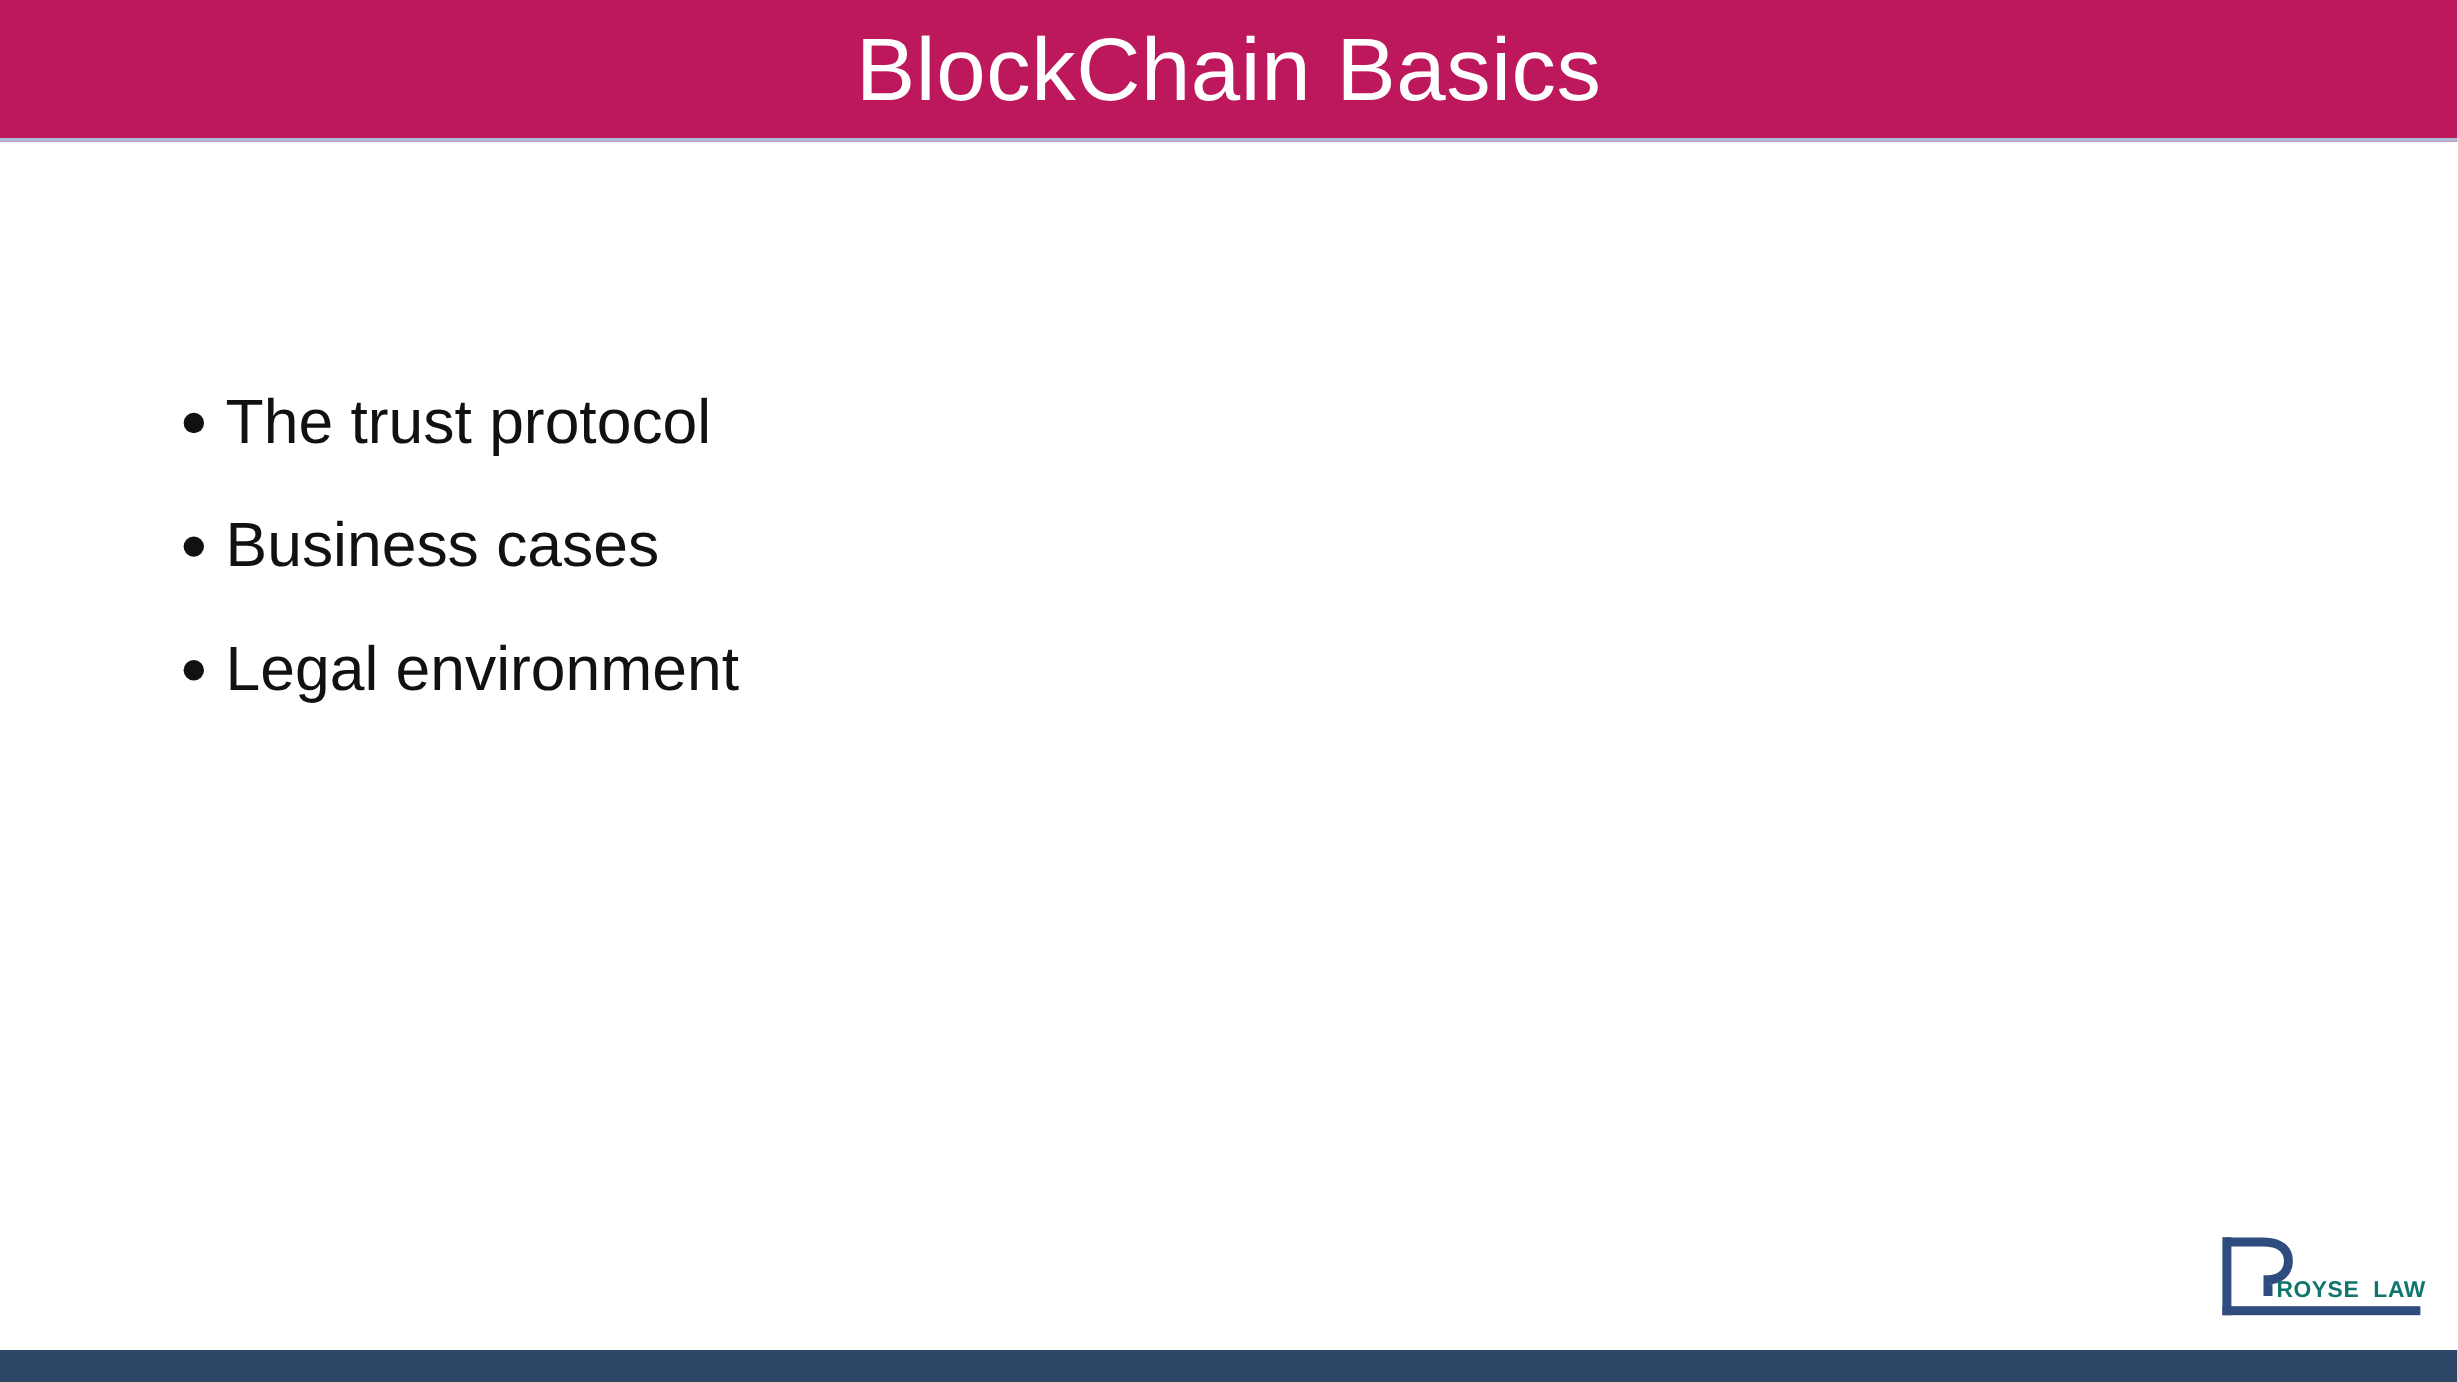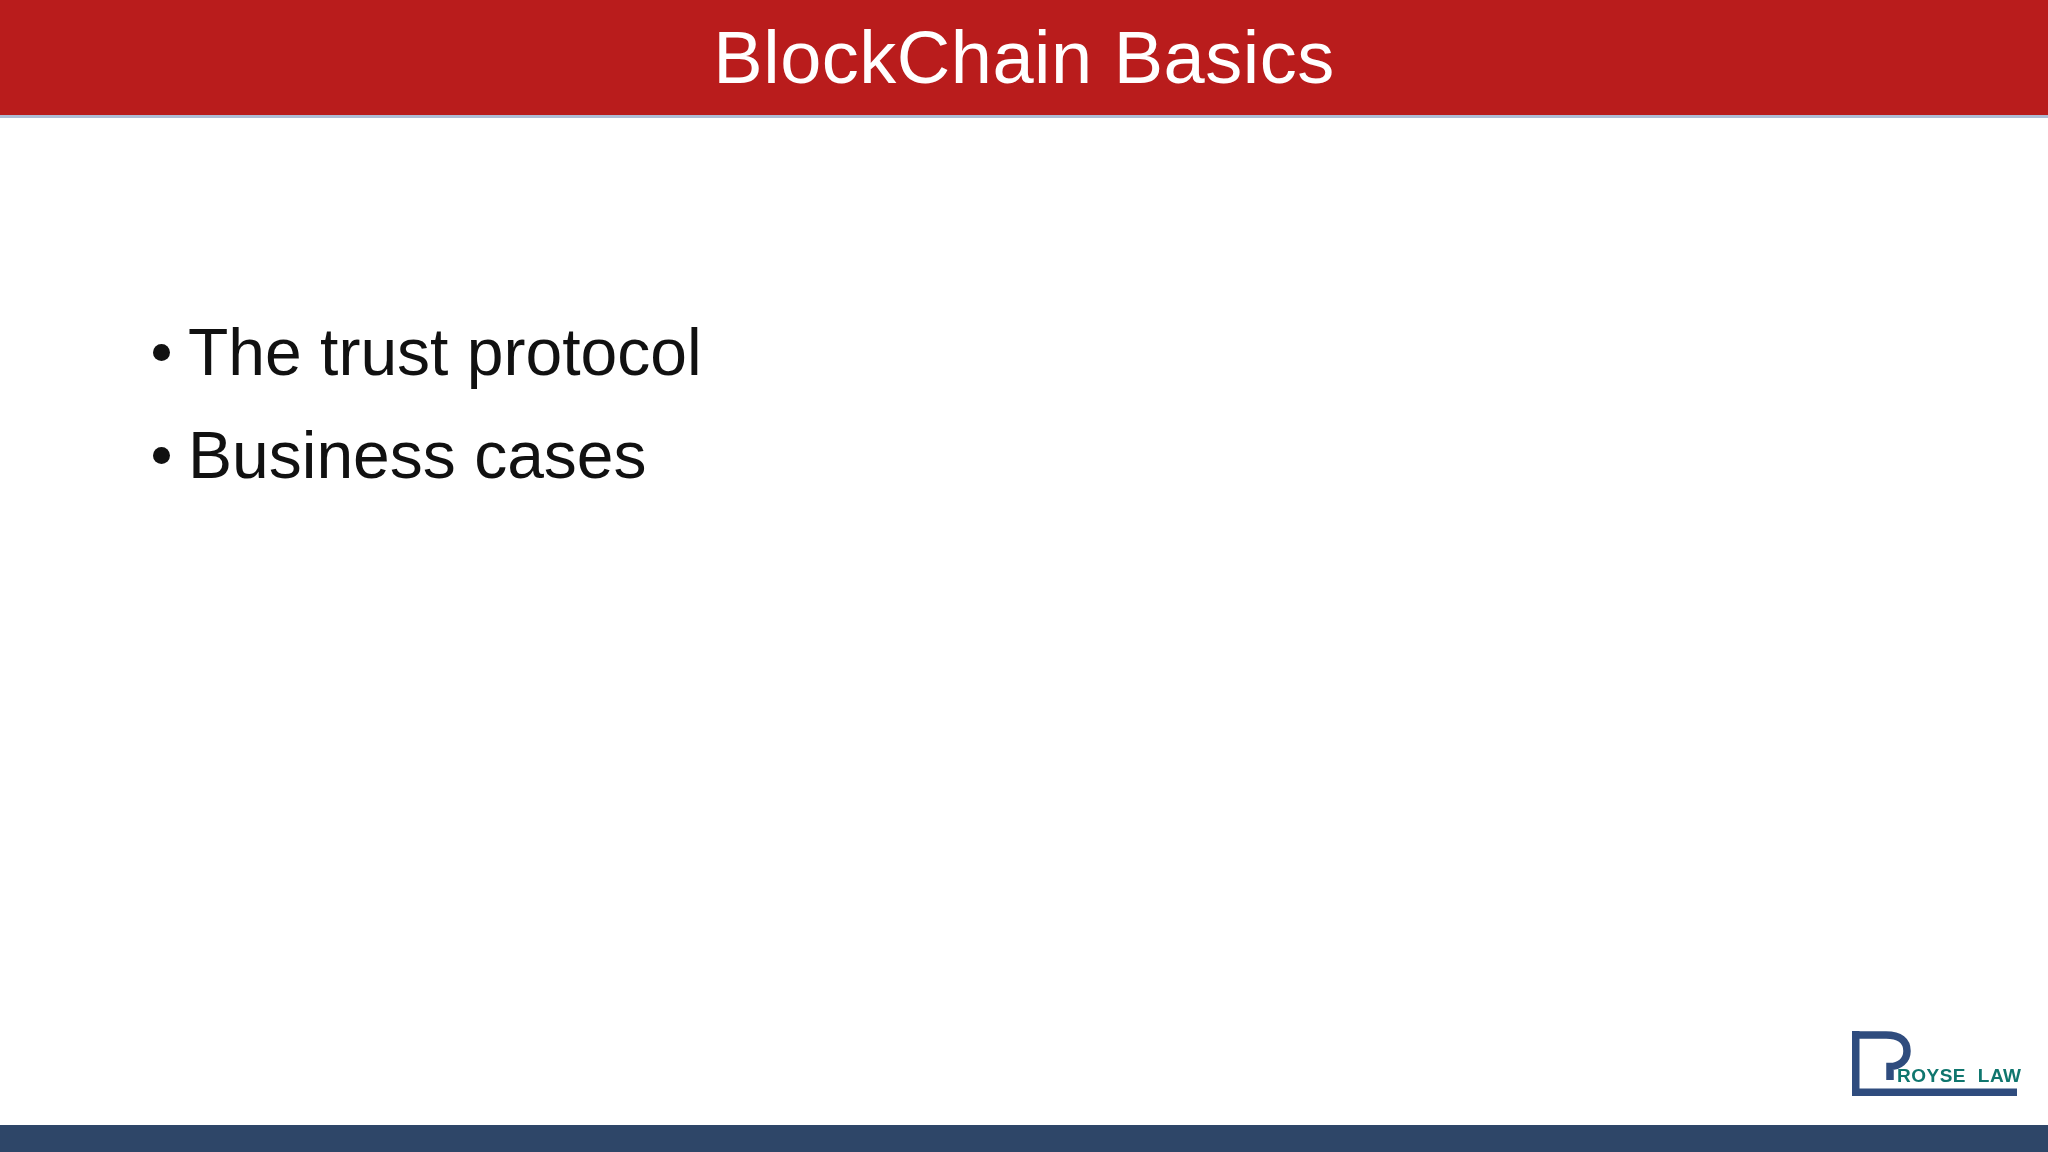--- a/index.html
+++ b/index.html
@@ -13,21 +13,21 @@
     height: 1152px;
     background: #ffffff;
     overflow: hidden;
     font-family: "Liberation Sans", sans-serif;
   }
   
   .title-bar {
     position: absolute;
     top: 0; left: 0; right: 0;
     height: 115px;
-    background: #b91c1c;
+    background: #be185d;
     border-bottom: 3px solid #aebcd4;
     display: flex;
     align-items: center;
     justify-content: center;
   }
   .slide-title {
     color: #ffffff;
     font-size: 74px;
     font-weight: 300;
     letter-spacing: 0.5px;
@@ -38,21 +38,21 @@
     position: absolute;
     top: 301px;
     left: 153px;
     margin: 0;
     padding: 0;
     list-style: none;
   }
   .bullet-item {
     position: relative;
     padding-left: 35px;
-    font-size: 66px;
+    font-size: 52px;
     line-height: 103px;
     color: #111111;
     white-space: nowrap;
   }
   .bullet-item .bullet-dot {
     position: absolute;
     left: 0;
     top: 43px;
     width: 17px;
     height: 17px;
@@ -103,20 +103,24 @@
 
   <ul class="bullet-list">
     <li class="bullet-item">
       <span class="bullet-dot"></span>
       <span>The trust protocol</span>
     </li>
     <li class="bullet-item">
       <span class="bullet-dot"></span>
       <span>Business cases</span>
     </li>
+    <li class="bullet-item">
+      <span class="bullet-dot"></span>
+      <span>Legal environment</span>
+    </li>
   </ul>
 
   <div class="logo">
     <svg viewBox="0 0 170 72" xmlns="http://www.w3.org/2000/svg" aria-hidden="true">
 
       <rect x="2" y="1" width="7.5" height="65" fill="#2f4c7e"></rect>
 
       <rect x="2" y="58.5" width="165" height="7.5" fill="#2f4c7e"></rect>
 
       <path d="M6,5 H36 C50,5 57,11 57,21 C57,31 49,36.5 40,36.5 L40,50" fill="none" stroke="#2f4c7e" stroke-width="7.5"></path>

